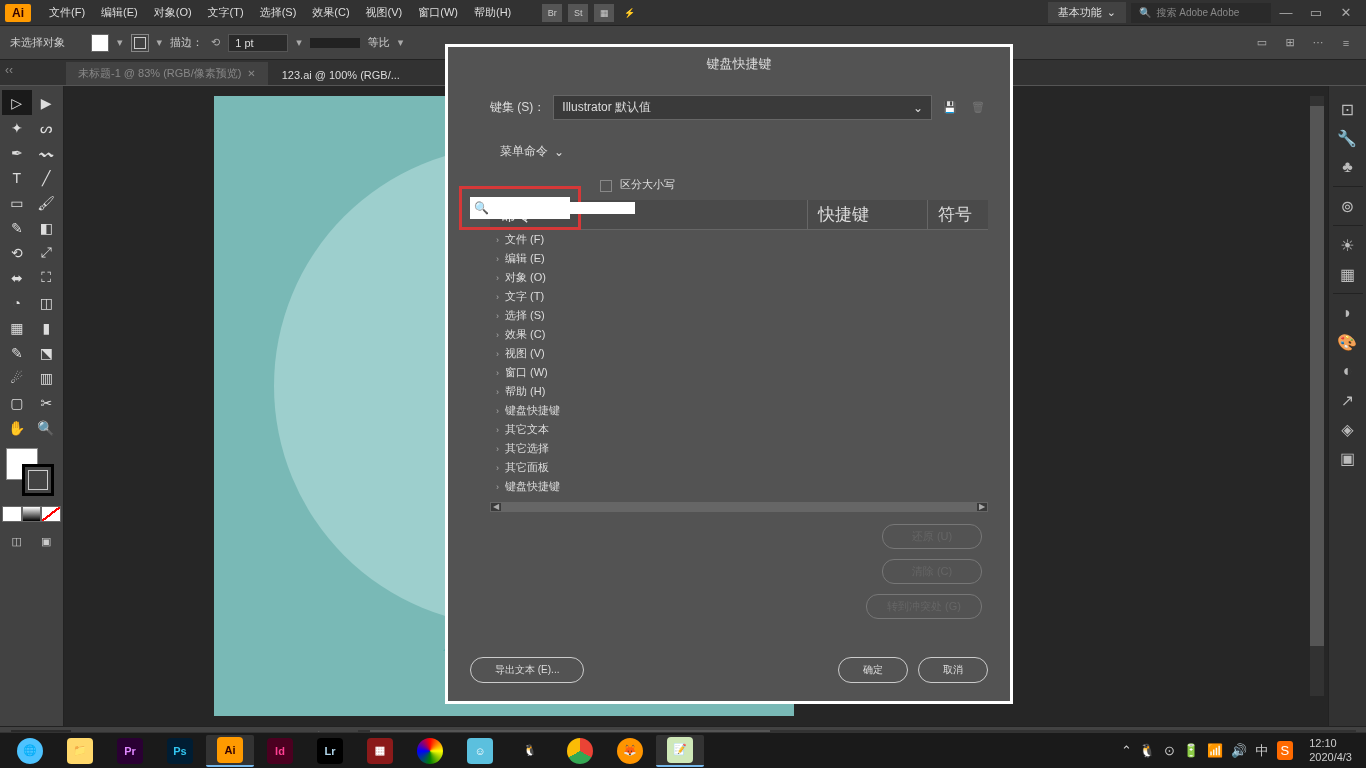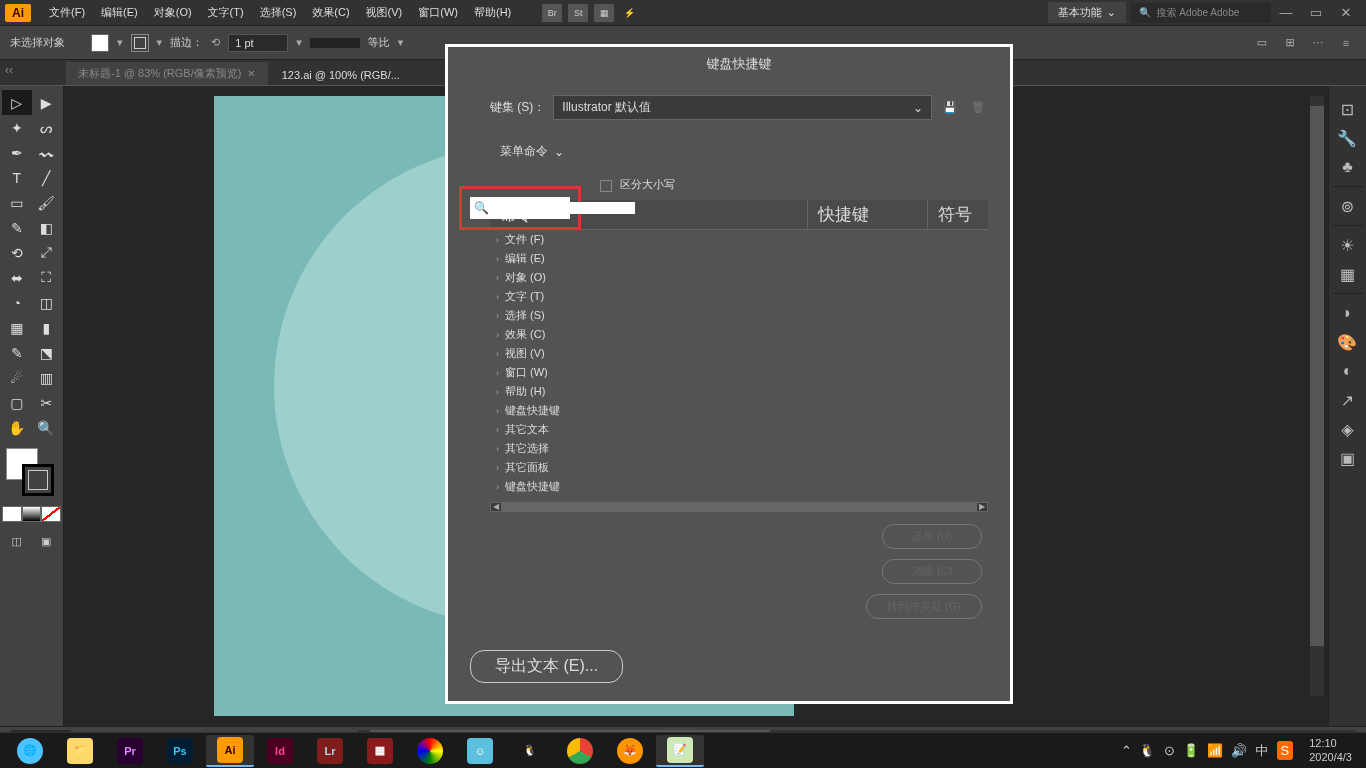--- a/index.html
+++ b/index.html
@@ -120,21 +120,21 @@
     .dlg-item { display: flex; align-items: center; padding: 2px 6px; gap: 6px; font-size: 11px; }
     .dlg-chev { color: #aaa; font-size: 9px; }
     .dlg-scroll { height: 10px; background: #3a3a3a; margin-top: 6px; position: relative; border: 1px solid #666; }
     .dlg-scroll-thumb { position: absolute; left: 10px; right: 10px; height: 100%; background: #666; }
     .dlg-scroll-arr { position: absolute; top: -1px; width: 10px; height: 10px; color: #aaa; font-size: 8px; text-align: center; }
     
     .dlg-actions-r { display: flex; flex-direction: column; align-items: flex-end; gap: 10px; margin-top: 12px; padding-right: 6px; }
     .dlg-action-btn { padding: 4px 20px; border: 1px solid #777; border-radius: 12px; color: #666; font-size: 11px; background: transparent; min-width: 100px; text-align: center; }
     
     .dlg-footer { position: absolute; bottom: 18px; left: 22px; right: 22px; display: flex; justify-content: space-between; align-items: center; }
-    .dlg-btn { padding: 5px 24px; border: 1px solid #ccc; border-radius: 14px; color: #ddd; font-size: 16px; background: transparent; cursor: pointer; }
+    .dlg-btn { padding: 5px 24px; border: 1px solid #ccc; border-radius: 14px; color: #ddd; font-size: 10px; background: transparent; cursor: pointer; }
     .dlg-btn-group { display: flex; gap: 10px; }
 
     
     .taskbar { position: absolute; bottom: 0; left: 0; right: 0; height: 36px; background: #1a1a1a; display: flex; align-items: center; padding: 0 6px; border-top: 1px solid #333; }
     .tb-icon { width: 48px; height: 32px; display: flex; align-items: center; justify-content: center; font-size: 16px; margin-right: 2px; border-radius: 2px; }
     .tb-icon.running { background: #333; border-bottom: 2px solid #76b9ed; }
     .tb-app { width: 26px; height: 26px; border-radius: 4px; display: flex; align-items: center; justify-content: center; font-size: 11px; font-weight: bold; }
     .tb-spacer { flex: 1; }
     .tb-tray { display: flex; align-items: center; gap: 8px; color: #ccc; font-size: 11px; }
     .tb-tray-icon { font-size: 13px; }
@@ -433,20 +433,24 @@
       <div class="dlg-scroll-arr" style="right:0">▶</div>
     </div>
     <div class="dlg-actions-r">
       <div class="dlg-action-btn">还原 (U)</div>
       <div class="dlg-action-btn">清除 (C)</div>
       <div class="dlg-action-btn">转到冲突处 (G)</div>
     </div>
   </div>
   <div class="dlg-footer">
     <div class="dlg-btn">导出文本 (E)...</div>
+    <div class="dlg-btn-group">
+      <div class="dlg-btn">确定</div>
+      <div class="dlg-btn">取消</div>
+    </div>
   </div>
 </div>
 
 <div class="search-box">
   <div class="search-box-inner">
     <span class="search-mag">🔍</span>
     <span class="search-cursor"></span>
     <input class="search-input" style="">
   </div>
 </div>
@@ -464,21 +468,21 @@
   <div class="tb-icon">
       <div class="tb-app" style="background:#001d33;color:#31c5f0">Ps</div>
     </div>
   <div class="tb-icon running">
       <div class="tb-app" style="background:#ff9a00;color:#330000">Ai</div>
     </div>
   <div class="tb-icon">
       <div class="tb-app" style="background:#4b0020;color:#ff3f93">Id</div>
     </div>
   <div class="tb-icon">
-      <div class="tb-app" style="background:#7f1d1d;color:#aed3e8">Lr</div>
+      <div class="tb-app" style="background:#000000;color:#aed3e8">Lr</div>
     </div>
   <div class="tb-icon">
       <div class="tb-app" style="background:#8b1a1a;color:white">▦</div>
     </div>
   <div class="tb-icon">
       <div class="tb-app" style="background:conic-gradient(red,yellow,green,blue,red);border-radius:50%"></div>
     </div>
   <div class="tb-icon">
       <div class="tb-app" style="background:#5bc0de;color:white">☺</div>
     </div>

